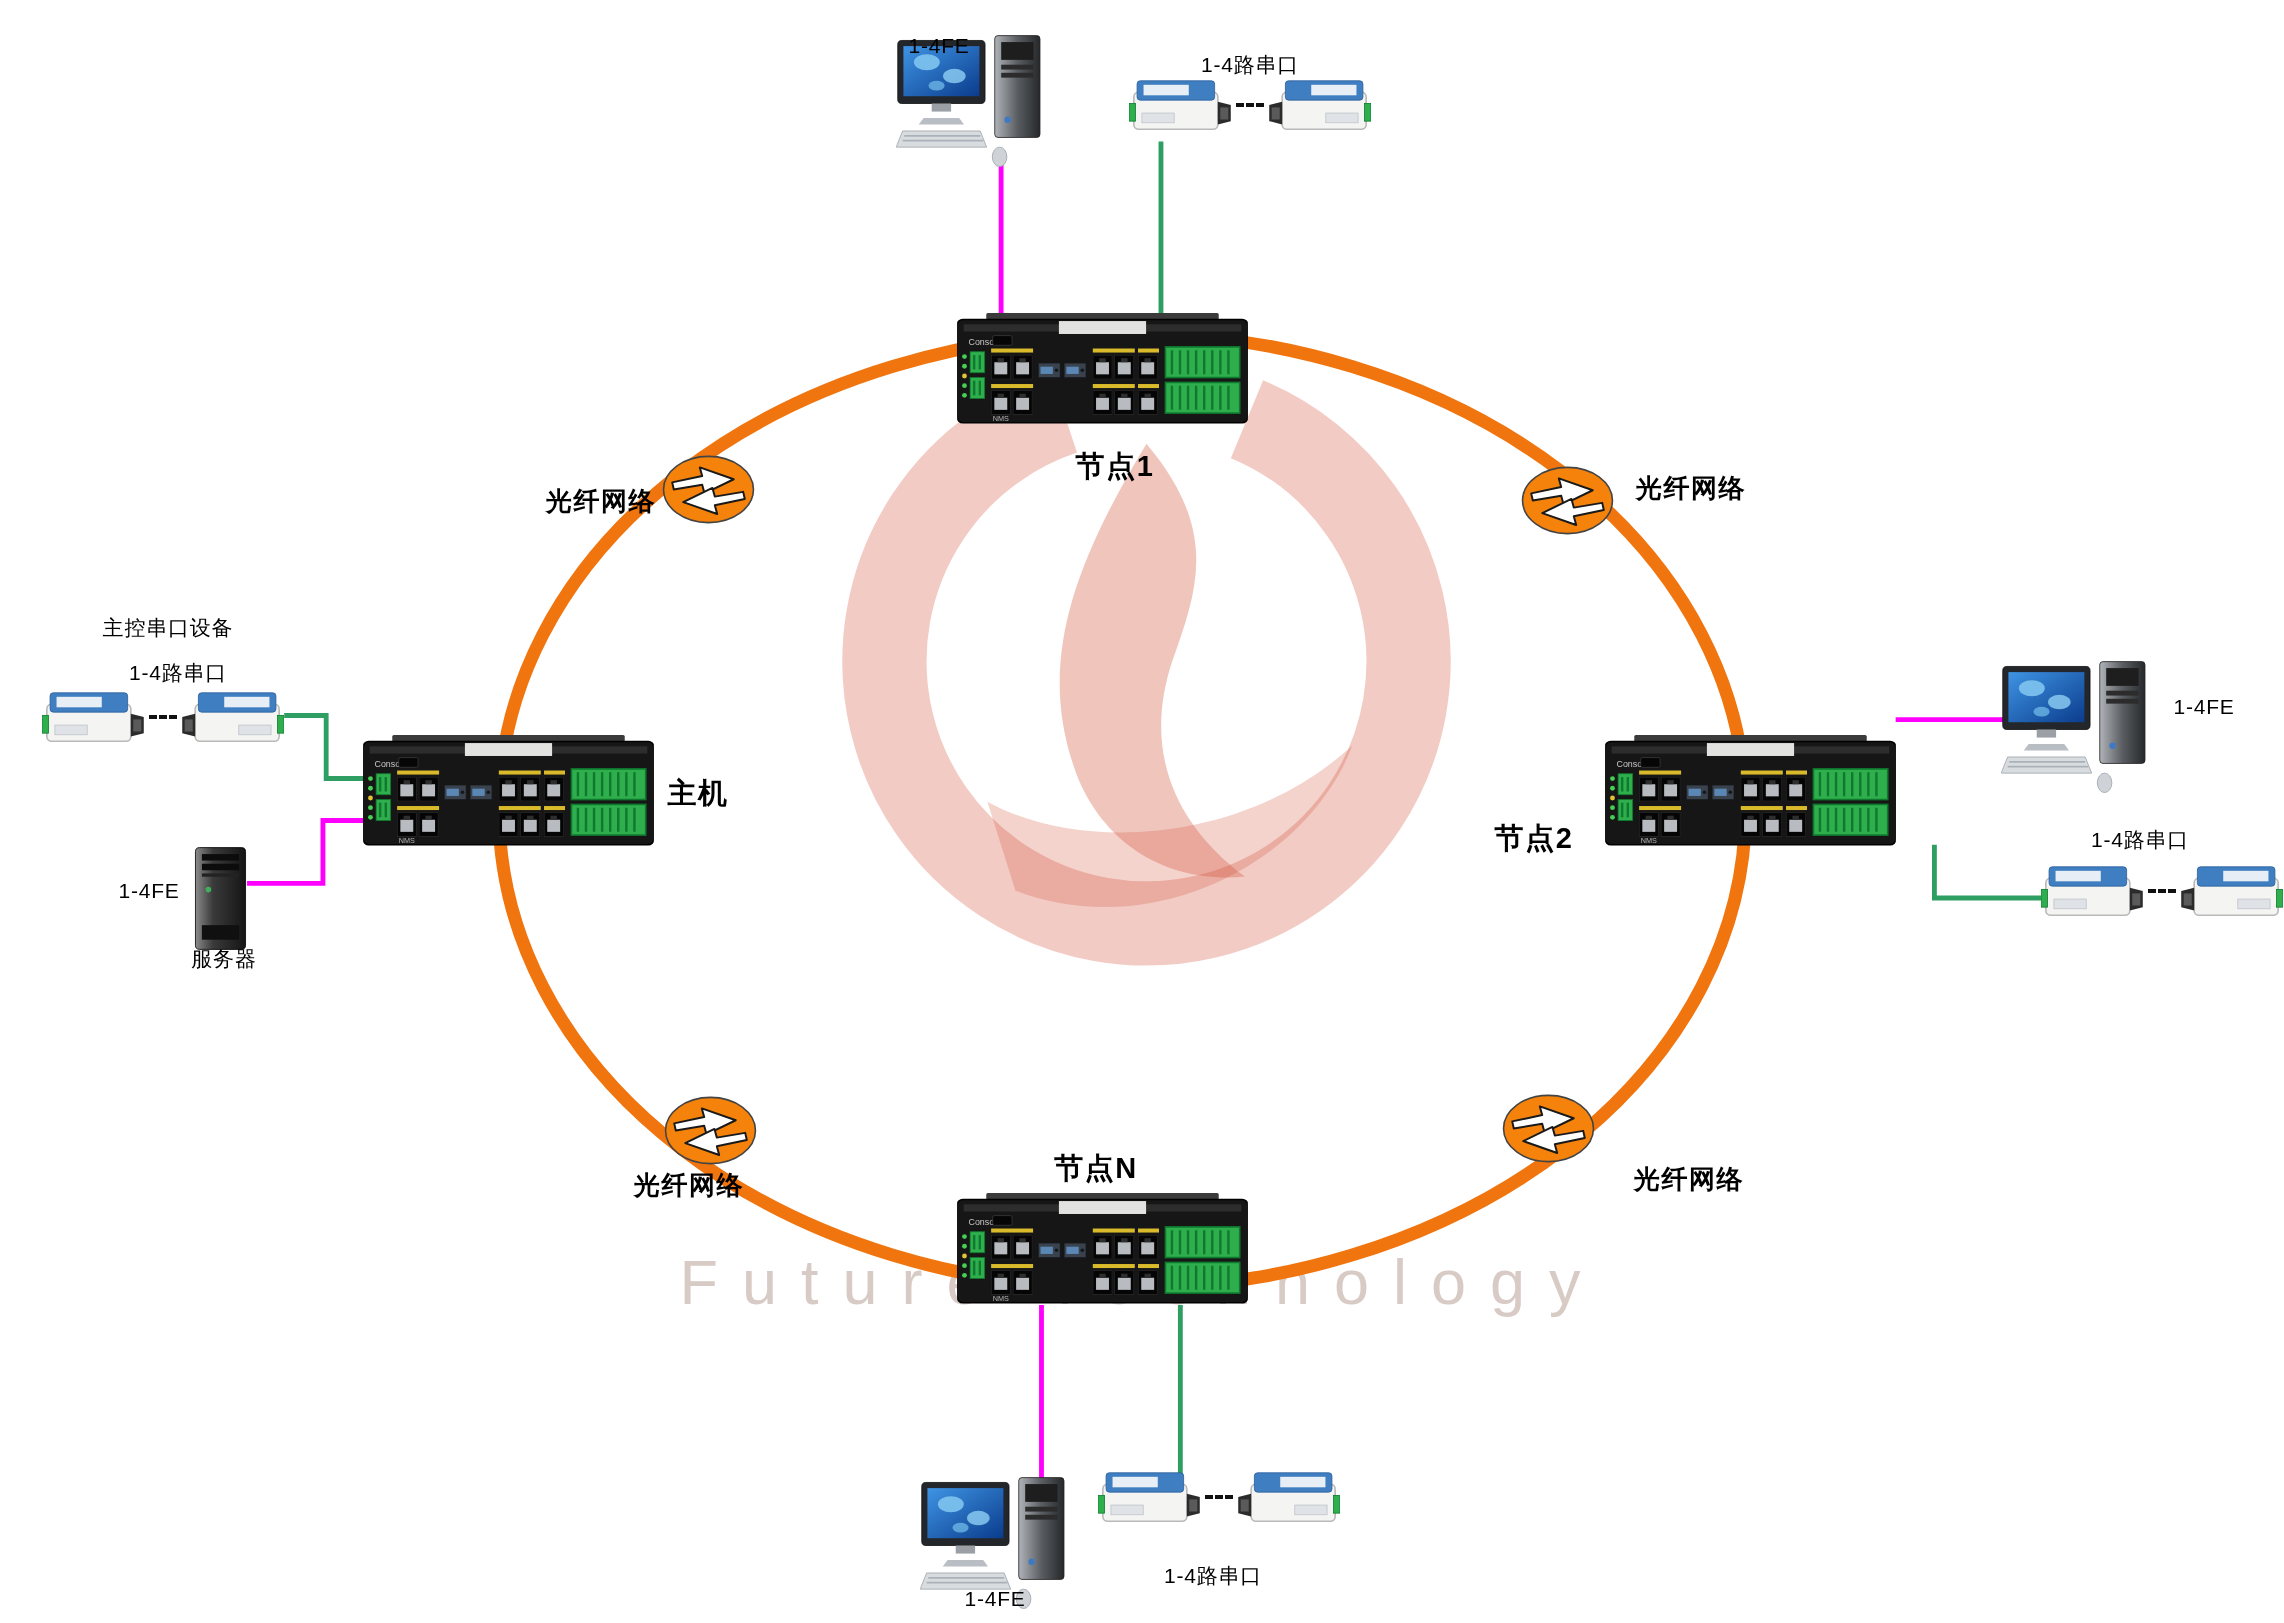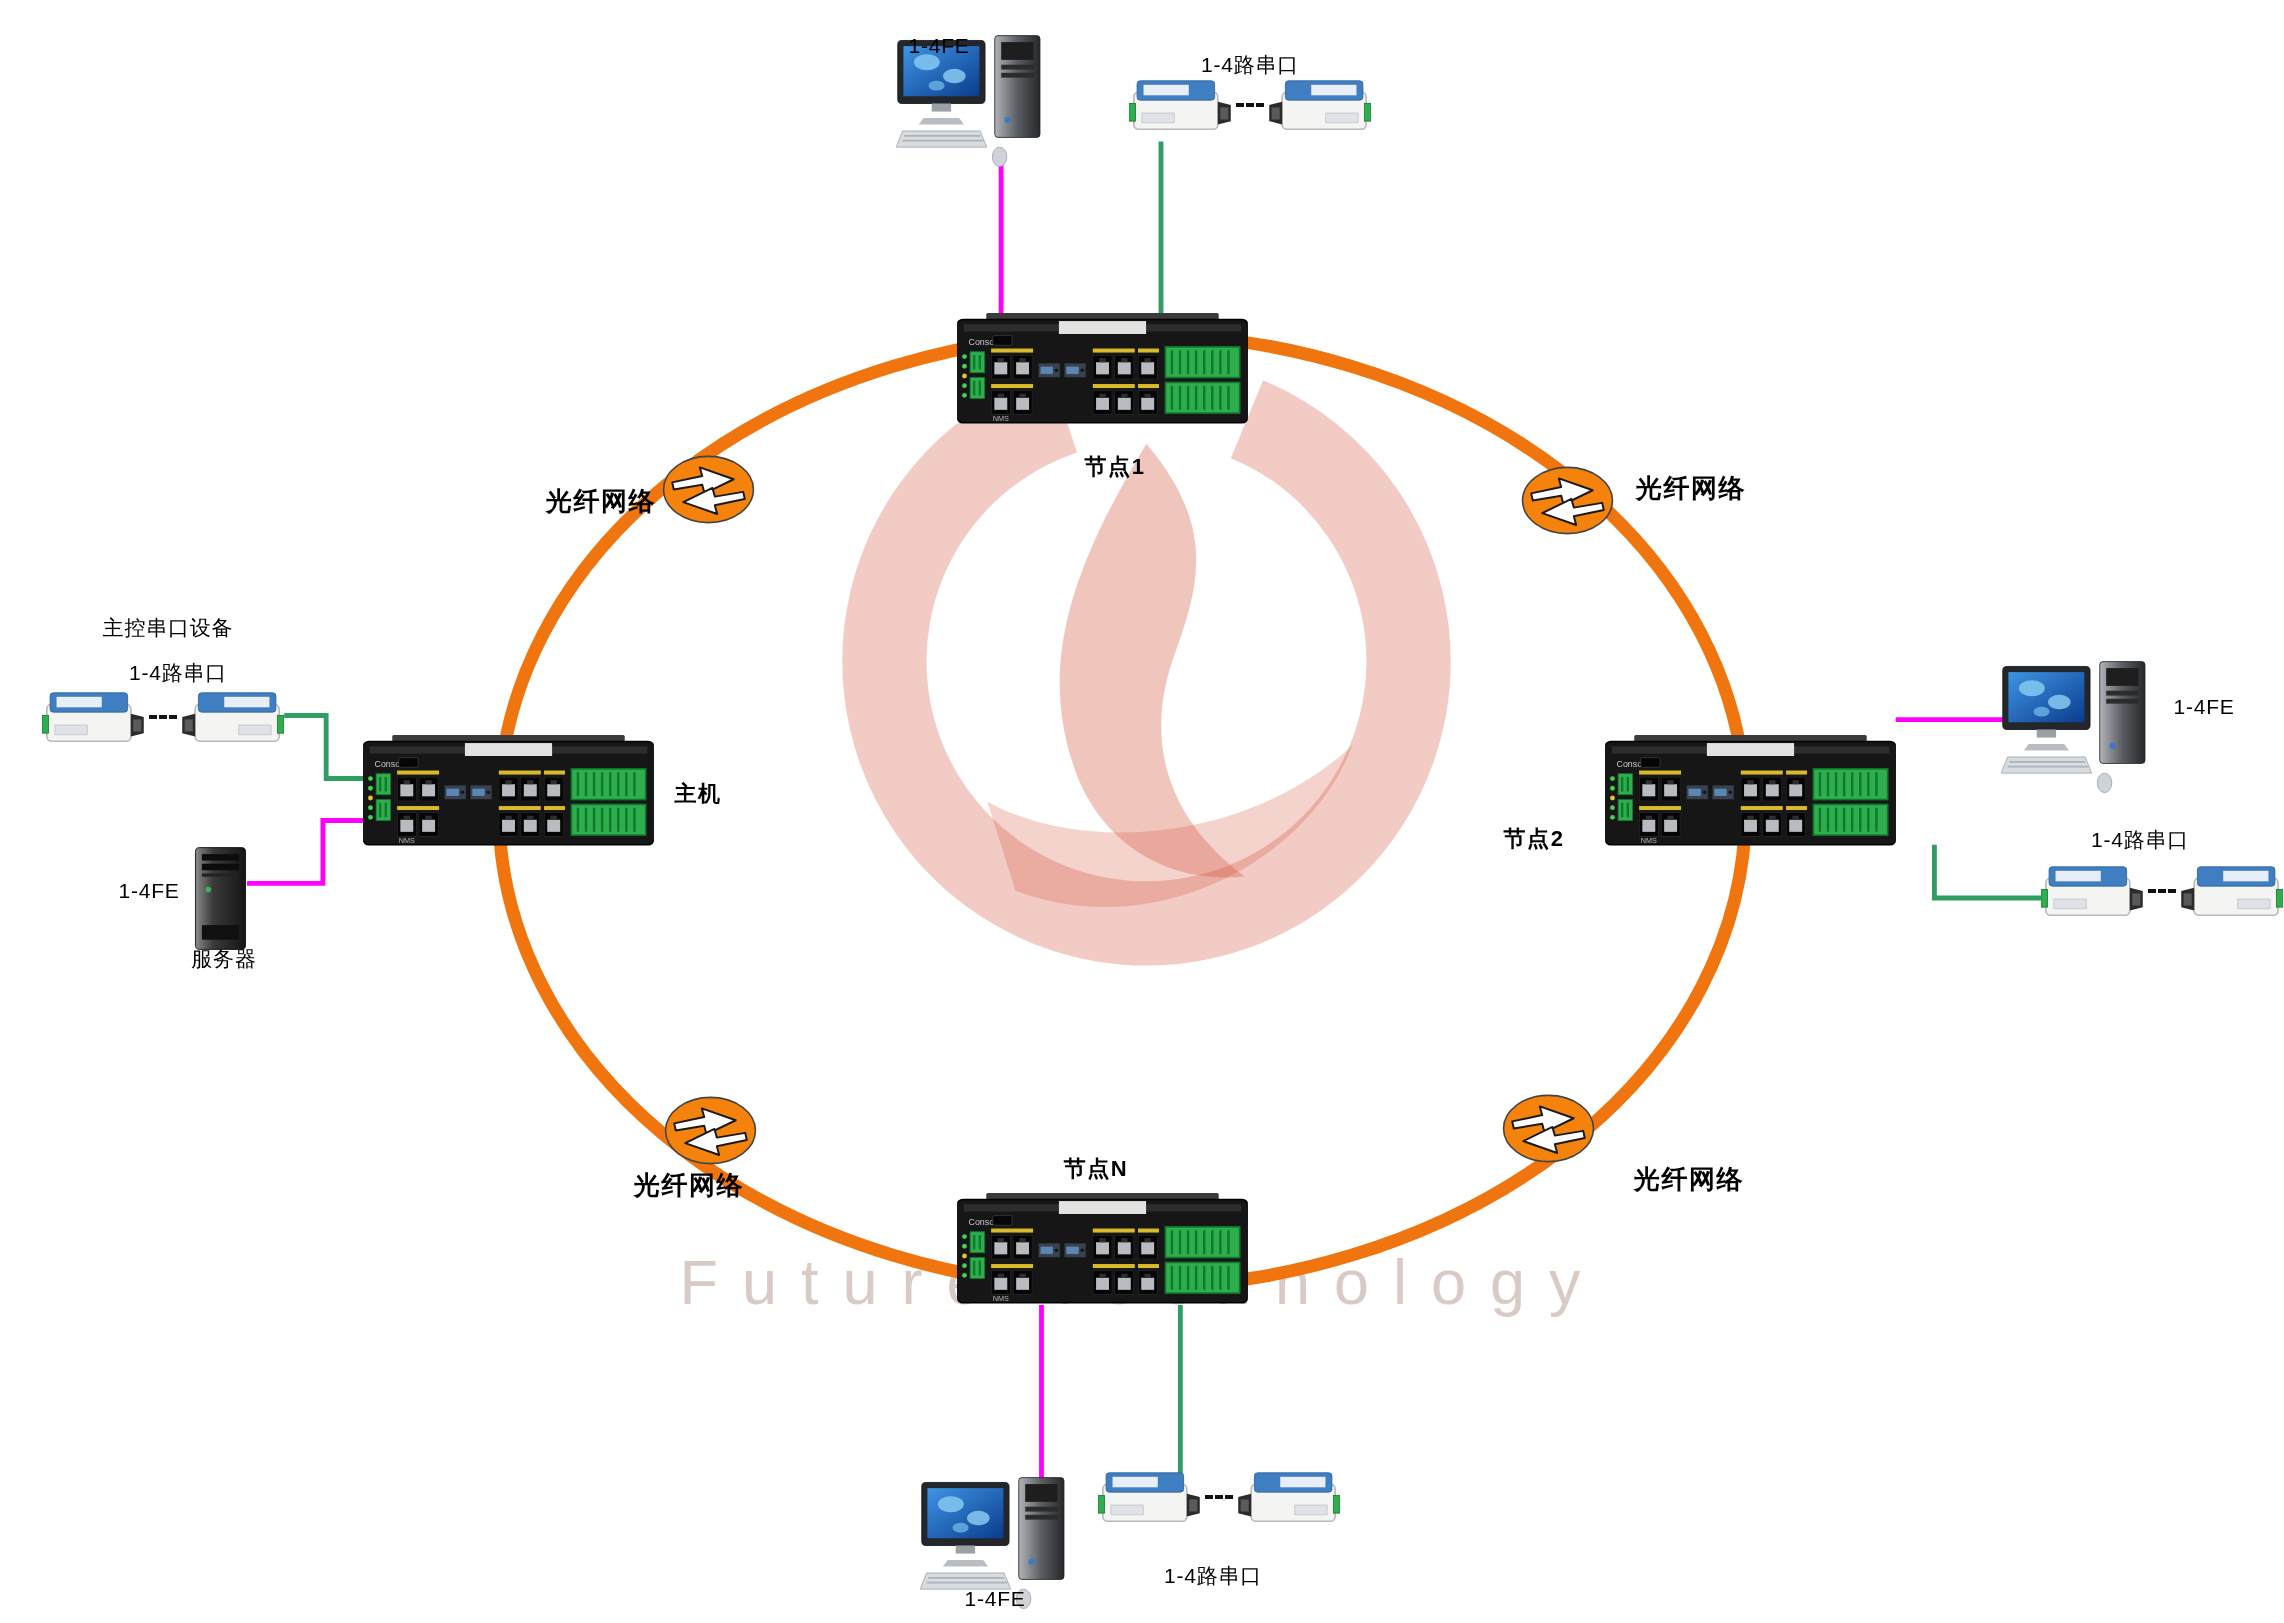--- a/index.html
+++ b/index.html
@@ -39,21 +39,21 @@
   .sdev { flex: 0 0 auto; }
   .sdev.flip { transform: scaleX(-1); }
   .dash { flex: 1 1 auto; height: 0; border-top: 4px dashed var(--dashed-link, #111); margin: 0 2.4px; }
 
   
   .lbl {
     position: absolute; z-index: 3;
     transform: translate(-50%, -50%);
     white-space: nowrap; color: var(--label, #000);
   }
-  .lbl.node   { font-size: 22px; font-weight: 700; letter-spacing: 1.6px; }
+  .lbl.node   { font-size: 29px; font-weight: 700; letter-spacing: 1.6px; }
   .lbl.fiber-lb { font-size: 26px; font-weight: 700; letter-spacing: 1.6px; }
   .lbl.small  { font-size: 21px; font-weight: 400; letter-spacing: 0.8px; }
 </style>
 </head>
 <body>
 
 <div class="canvas">
 
   <svg class="defs" aria-hidden="true">
     <defs>

